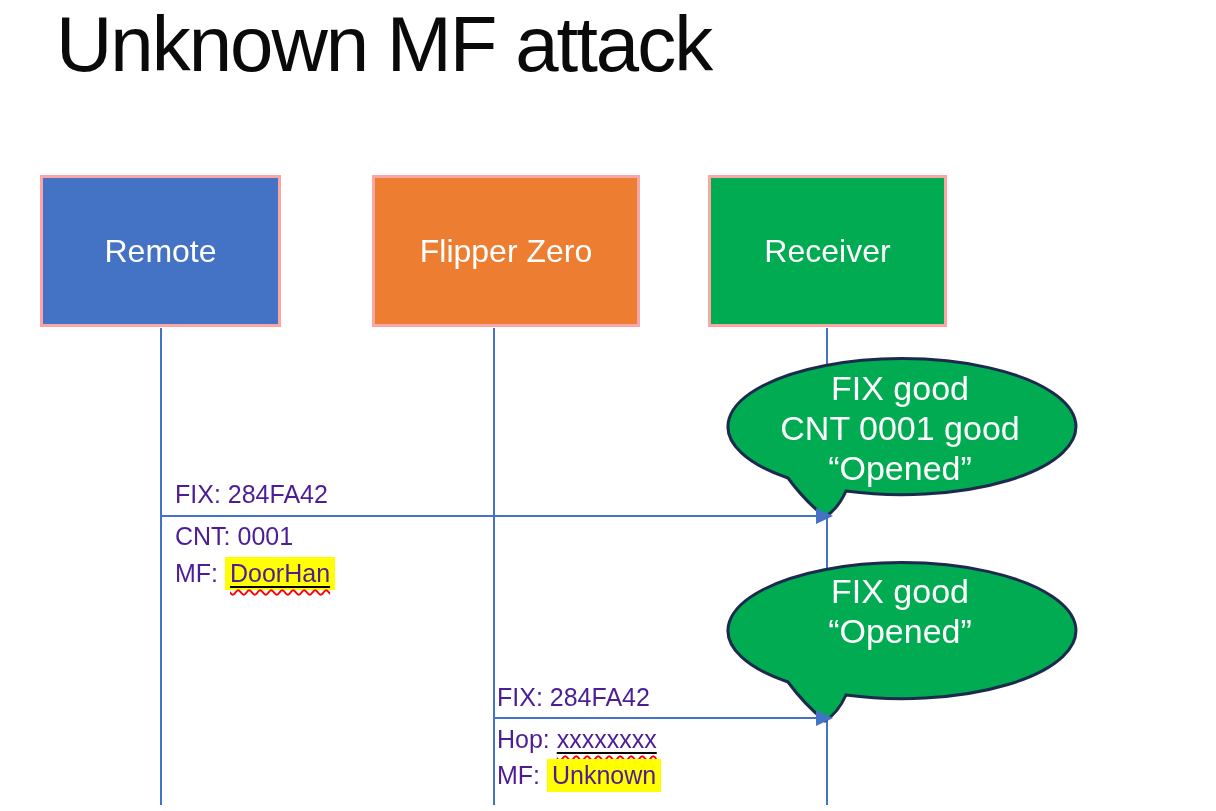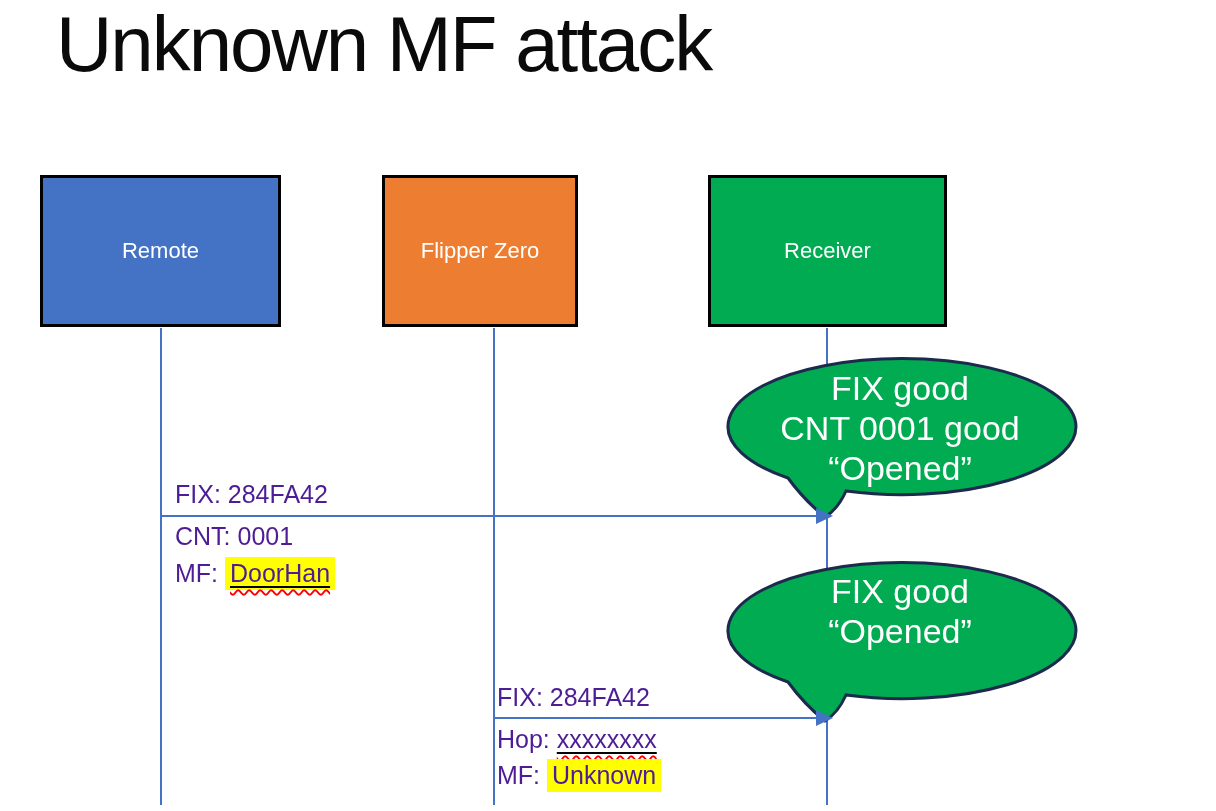--- a/index.html
+++ b/index.html
@@ -21,29 +21,29 @@
     font-weight: 300;
     letter-spacing: -2px;
     color: #0a0a0a;
     white-space: nowrap;
   }
   .actor {
     position: absolute;
     top: 175px;
     height: 152px;
     box-sizing: border-box;
-    border: 3px solid #000000;
+    border: 3px solid #fca5a5;
     display: flex;
     align-items: center;
     justify-content: center;
     color: #ffffff;
-    font-size: 22px;
+    font-size: 32px;
   }
   .actor.remote   { left: 40px;  width: 241px; background: #4472c4; }
-  .actor.flipper  { left: 382px; width: 196px; background: #ed7d31; }
+  .actor.flipper  { left: 372px; width: 268px; background: #ed7d31; }
   .actor.receiver { left: 708px; width: 239px; background: #00ab51; }
 
   svg.layer {
     position: absolute;
     left: 0; top: 0;
     width: 1216px; height: 811px;
   }
 
   .callout-text {
     position: absolute;

